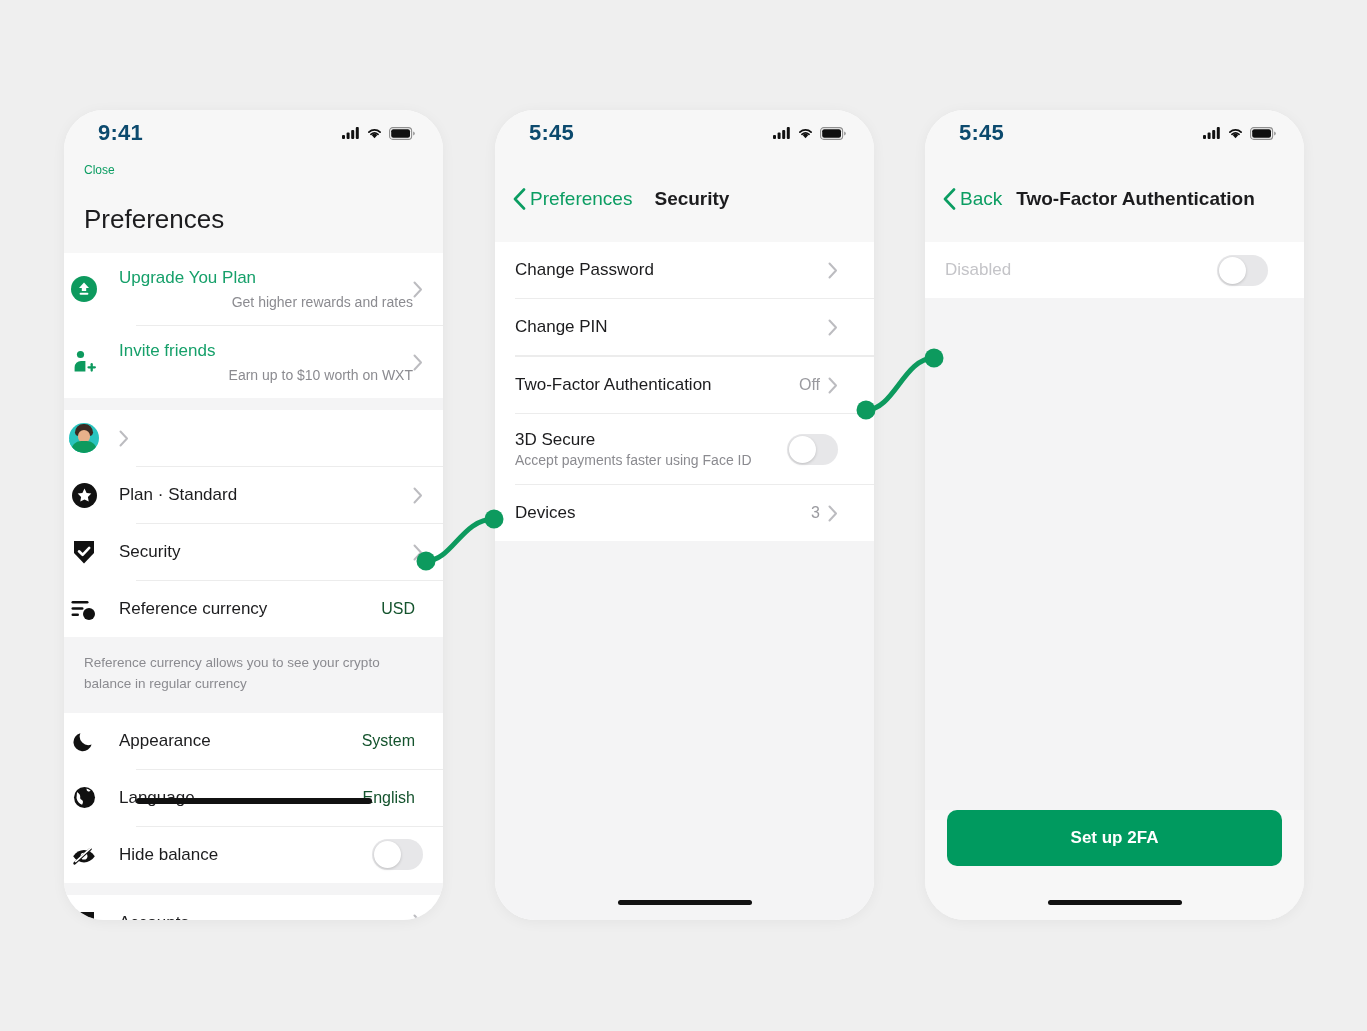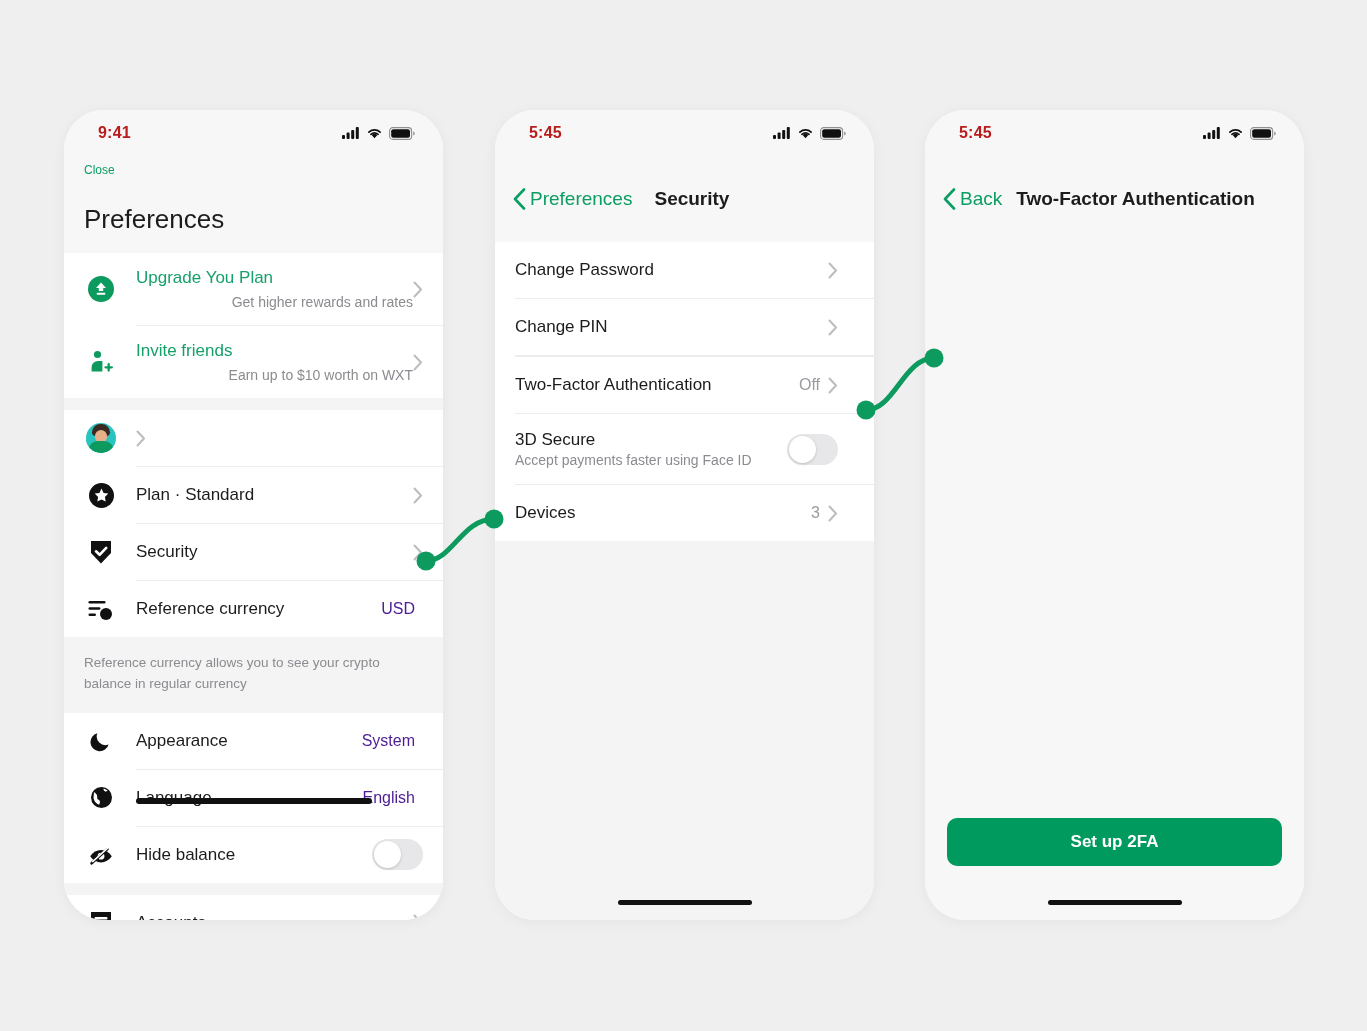--- a/index.html
+++ b/index.html
@@ -28,21 +28,21 @@
   .screen{position:absolute;inset:0;display:flex;flex-direction:column;background:#f7f7f7;}
 
   
   .statusbar{
     height:46px;flex:0 0 46px;
     display:flex;align-items:center;justify-content:space-between;
     padding:0 28px 0 34px;
     box-sizing:border-box;
     background:#f7f7f7;
   }
-  .clock{font-size:16px;font-weight:bold;color:#b91c1c;letter-spacing:0.2px;}
+  .clock{font-size:22px;font-weight:bold;color:#0c4a6e;letter-spacing:0.2px;}
   .status-icons{display:flex;align-items:center;gap:6px;}
 
   
   .navbar-large{
     background:#f7f7f7;
     padding:0 20px;
   }
   .close-btn{
     color:#0B9D62;font-size:12px;line-height:1;
     padding:8px 0 0 0;display:inline-block;
@@ -59,34 +59,34 @@
   .back-label{color:#0B9D62;font-size:19px;}
   .nav-title{font-size:19px;color:#1c1c1e;font-weight:bold;margin-left:22px;}
   .chev-back{display:block;}
 
   
   .body-scroll{flex:1 1 auto;background:#f4f4f5;overflow:hidden;position:relative;}
   .group{background:#fff;}
   .row{
     display:flex;align-items:center;
     min-height:56px;
-    padding:0 20px 0 20px;
+    padding:0 20px 0 3px;
     box-sizing:border-box;
     position:relative;
   }
   .row.tall{min-height:72px;}
   .row .ico{
     width:34px;flex:0 0 34px;display:flex;align-items:center;justify-content:center;
     margin-right:18px;
   }
   .row .texts{flex:1 1 auto;display:flex;flex-direction:column;justify-content:center;}
   .row .title{font-size:17px;color:#1c1c1e;line-height:1.25;}
   .row .title.green{color:#16A06A;}
   .row .sub{font-size:14px;color:#8b8b90;line-height:1.3;margin-top:4px;text-align:right;}
-  .row .value{font-size:16px;color:#4c1d95;margin-right:8px;}
+  .row .value{font-size:16px;color:#14532d;margin-right:8px;}
   .row .tail{display:flex;align-items:center;}
   .sep{height:1px;background:#ececec;margin-left:72px;}
   .sep.full{margin-left:0;}
   .footnote{
     font-size:13.5px;color:#8b8b90;line-height:1.55;
     padding:16px 26px 18px 20px;background:#f4f4f5;
   }
   .gap{height:12px;background:#f4f4f5;}
 
   
@@ -120,21 +120,21 @@
   
   .home-ind{
     position:absolute;left:50%;transform:translateX(-50%);
     bottom:15px;width:134px;height:5px;border-radius:3px;background:#111;
   }
   .cta-wrap{
     position:absolute;left:0;right:0;bottom:0;padding:0 22px 54px 22px;
     box-sizing:border-box;background:#f7f7f7;
   }
   .cta{
-    display:block;width:100%;height:48px;border:0;border-radius:10px;
+    display:block;width:100%;height:56px;border:0;border-radius:10px;
     background:#009A5F;color:#fff;font-size:17px;font-weight:bold;
     font-family:"Liberation Sans", sans-serif;cursor:pointer;
   }
 
   
   .avatar{
     width:30px;height:30px;border-radius:50%;overflow:hidden;position:relative;
     background:#29c4bf;
   }
   .avatar .hair{position:absolute;left:6px;top:1px;width:18px;height:12px;border-radius:9px 9px 4px 4px;background:#3b2a22;}
@@ -520,20 +520,34 @@
       <div class="navbar-small">
         <div class="back-group">
           <svg class="chev-back" width="13" height="22" viewBox="0 0 13 22">
             <path d="M11 1.5 L2 11 L11 20.5" stroke="#0B9D62" stroke-width="2.6" fill="none" stroke-linecap="round" stroke-linejoin="round"></path>
           </svg>
           <span class="back-label">Back</span>
         </div>
         <span class="nav-title" style="margin-left:14px;">Two-Factor Authentication</span>
       </div>
 
+      <div class="body-scroll">
+        <div class="group">
+          <div class="prow">
+            <div class="texts">
+              <div class="title muted">Disabled</div>
+            </div>
+            <div class="tail">
+              <div class="toggle">
+                <div class="knob"></div>
+              </div>
+            </div>
+          </div>
+        </div>
+      </div>
 
       <div class="cta-wrap">
         <button class="cta">Set up 2FA</button>
       </div>
 
       <div class="home-ind"></div>
     </div>
   </div>
 
   <svg class="connector" id="conn1" width="96" height="70" viewBox="0 0 96 70">

